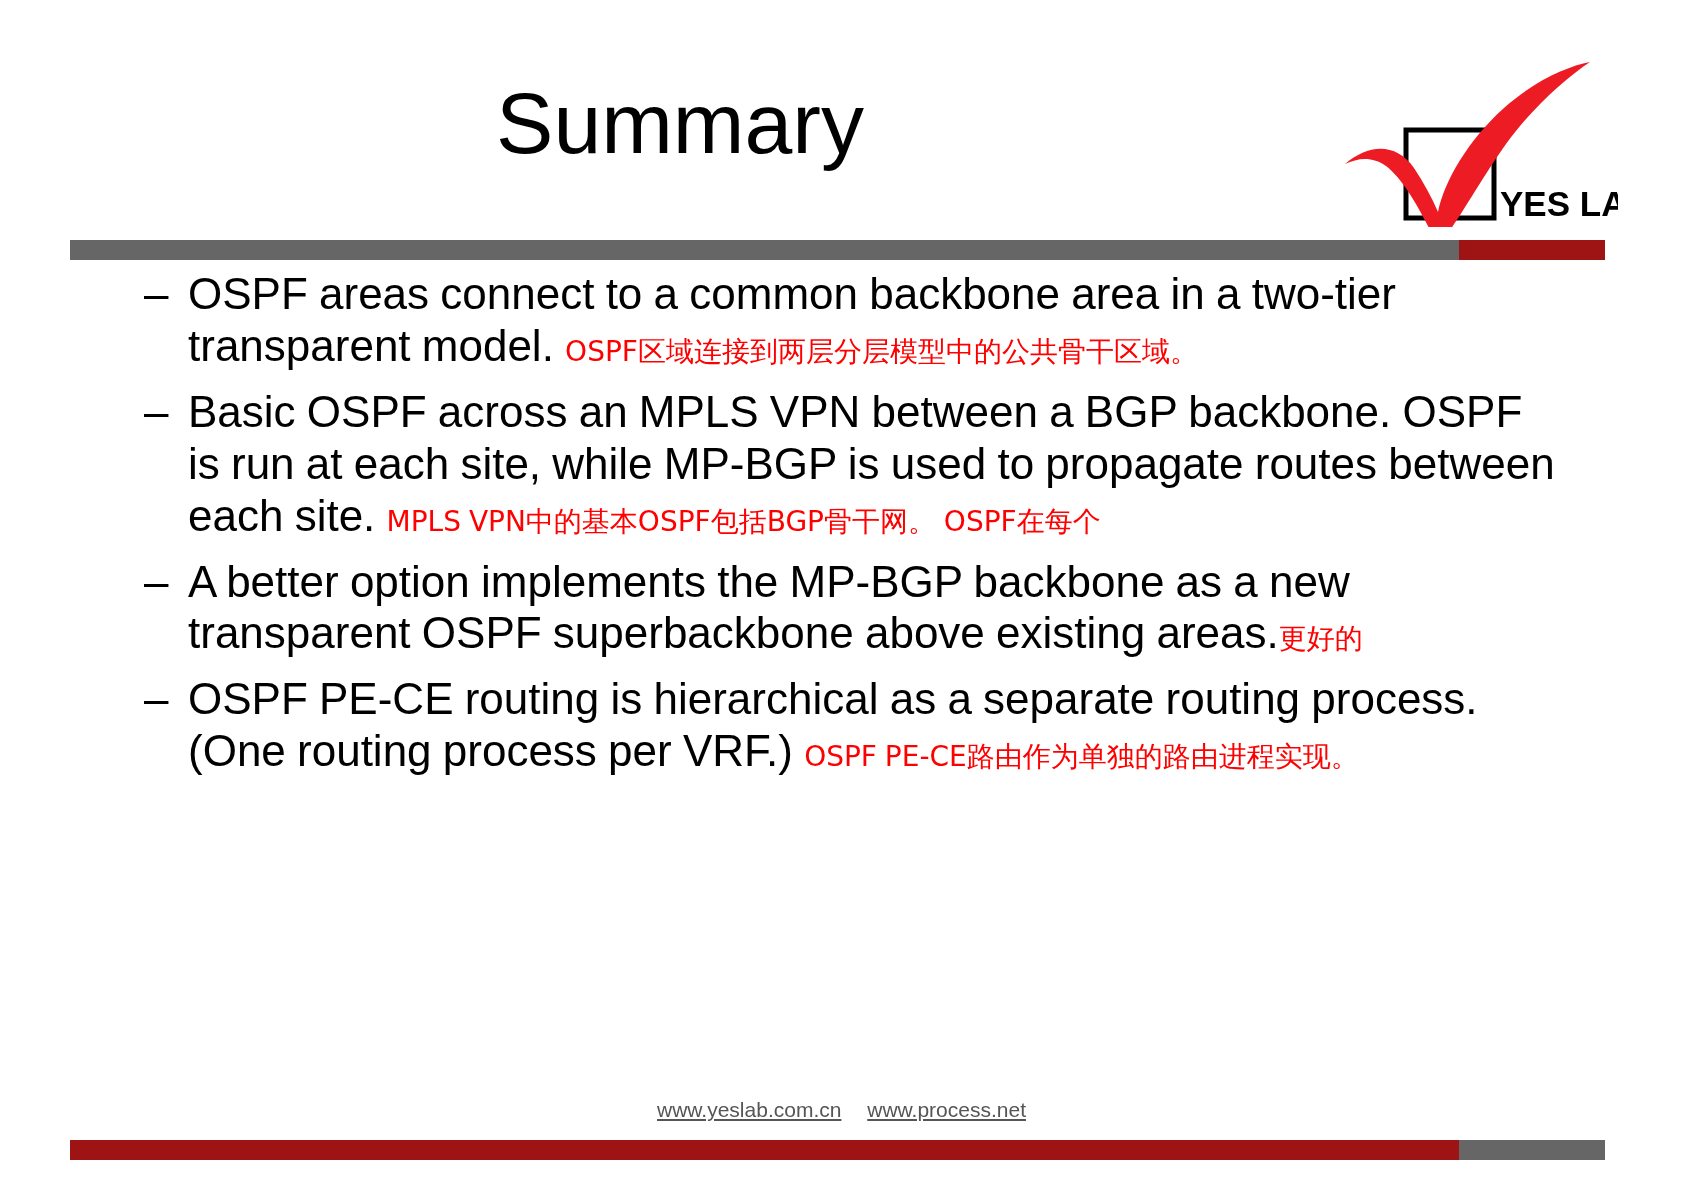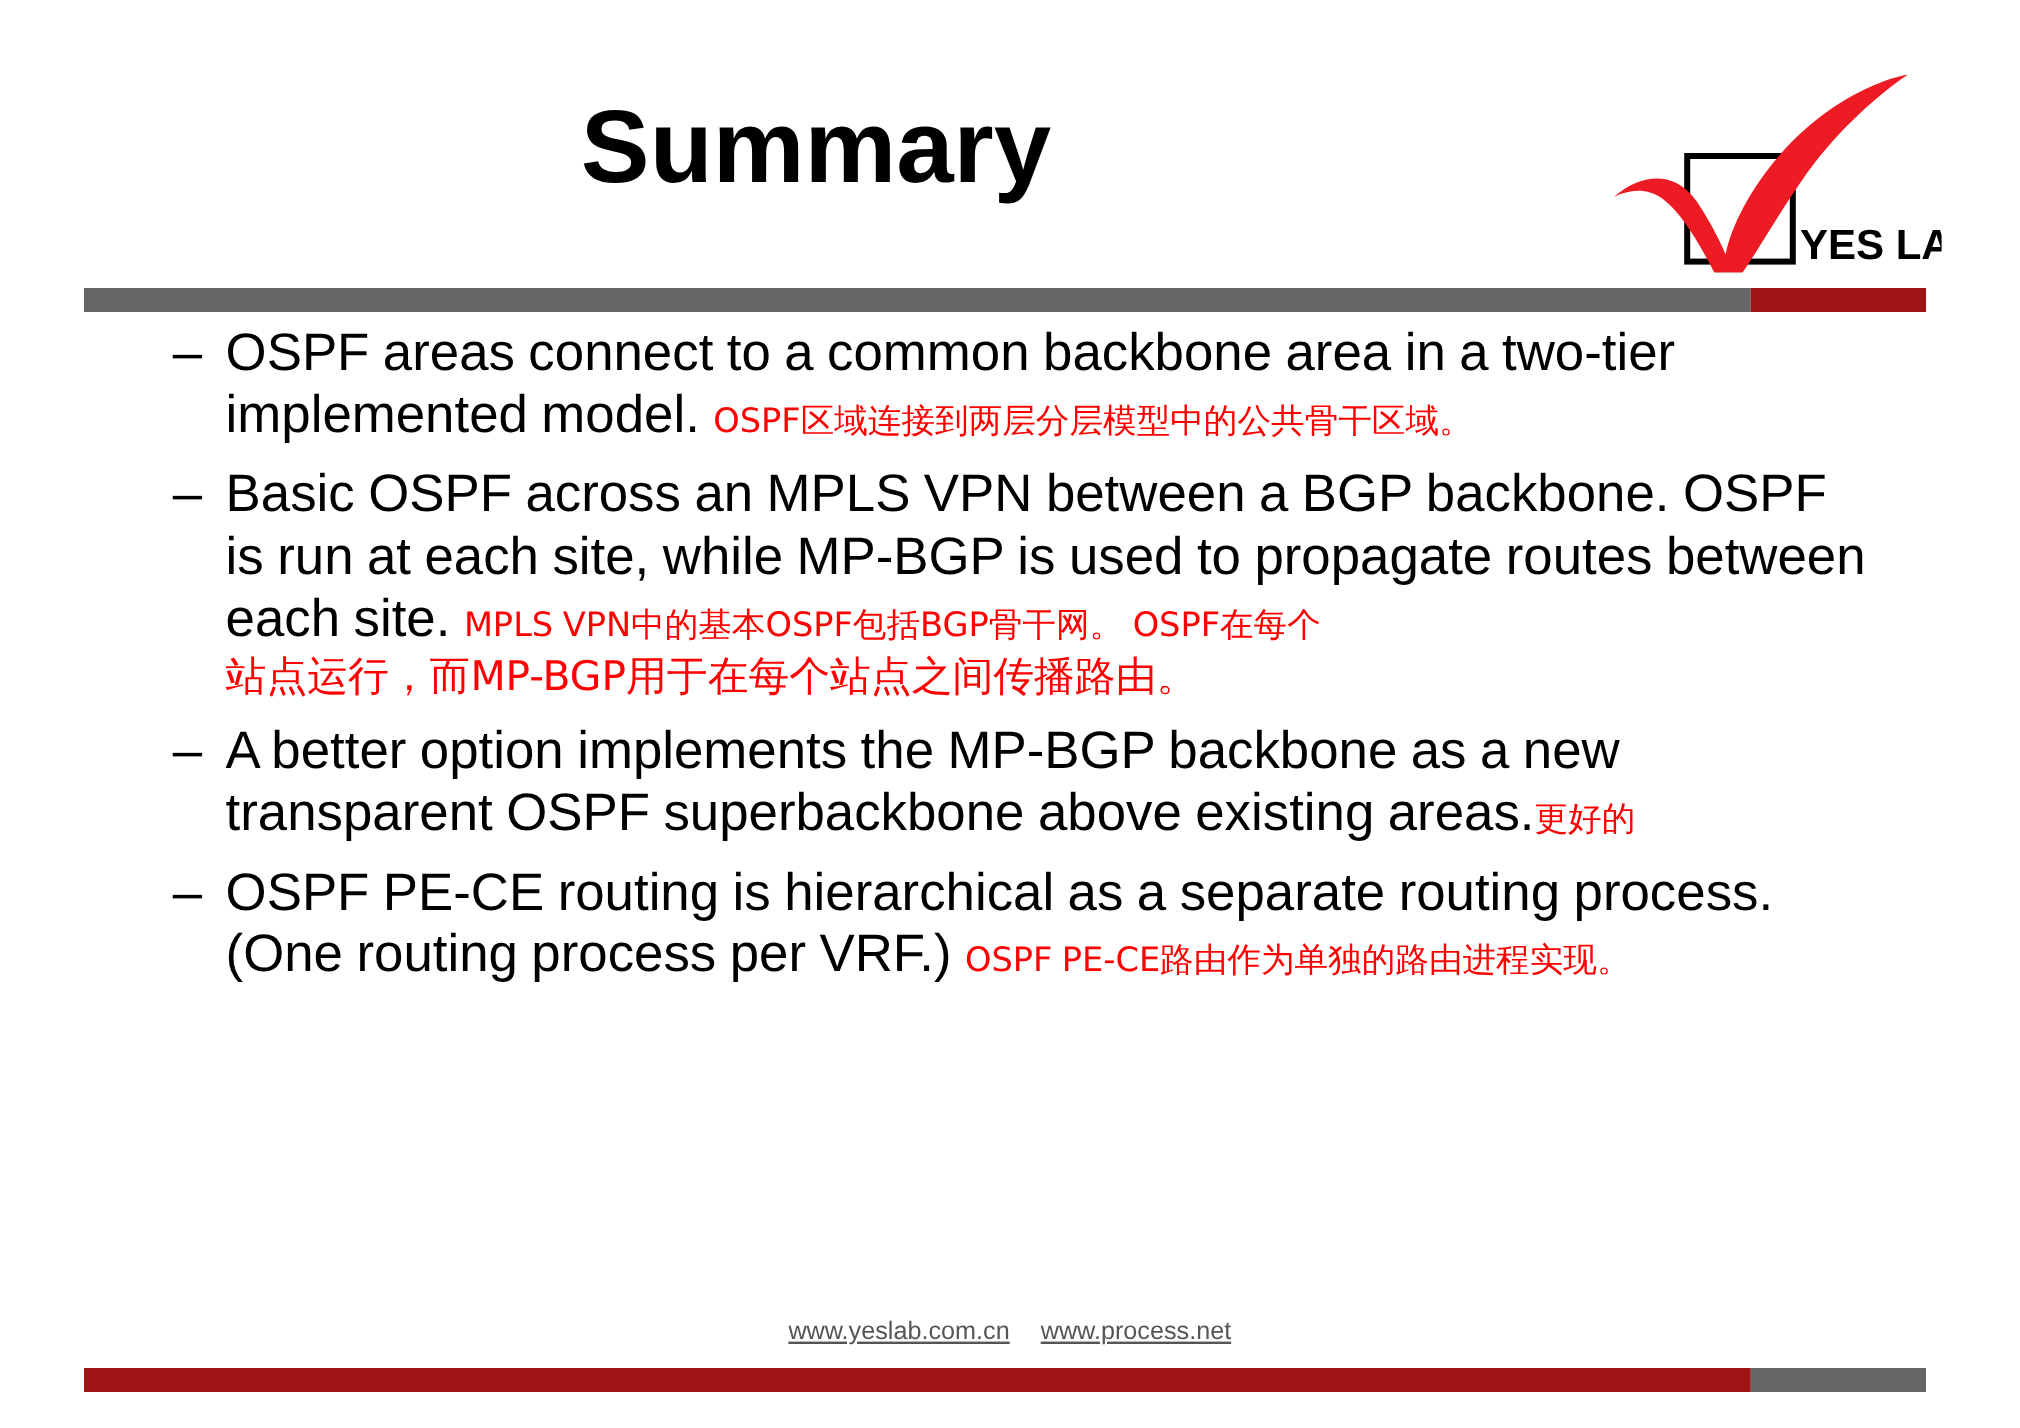--- a/index.html
+++ b/index.html
@@ -31,21 +31,21 @@
     width: 1683px;
     height: 130px;
   }
   .slide-title {
     position: absolute;
     left: 0;
     top: 0;
     width: 1360px;
     text-align: center;
     font-size: 86px;
-    font-weight: 700;
+    font-weight: 400;
     line-height: 1.05;
     color: #000000;
     letter-spacing: 0px;
     font-family: "Liberation Sans", "DejaVu Sans", sans-serif;
   }
 
   
   .logo {
     position: absolute;
     left: 1318px;
@@ -163,29 +163,28 @@
   </div>
 
   <div class="hdr-bar-gray"></div>
   <div class="hdr-bar-red"></div>
 
   <div class="body">
 
     <div class="bullet">
       <span class="dash">–</span>
       <div class="btext">
-        <span>OSPF areas connect to a common backbone area in a two-tier implemented model. </span><span class="cn">OSPF区域连接到两层分层模型中的公共骨干区域。</span>
+        <span>OSPF areas connect to a common backbone area in a two-tier transparent model. </span><span class="cn">OSPF区域连接到两层分层模型中的公共骨干区域。</span>
       </div>
     </div>
 
     <div class="bullet">
       <span class="dash">–</span>
       <div class="btext">
         <span>Basic OSPF across an MPLS VPN between a BGP backbone. OSPF is run at each site, while MP-BGP is used to propagate routes between each site. </span><span class="cn">MPLS VPN中的基本OSPF包括BGP骨干网。 OSPF在每个</span>
-        <span class="cn-block">站点运行，而MP-BGP用于在每个站点之间传播路由。</span>
       </div>
     </div>
 
     <div class="bullet">
       <span class="dash">–</span>
       <div class="btext">
         <span>A better option implements the MP-BGP backbone as a new transparent OSPF superbackbone above existing areas.</span><span class="cn">更好的</span>
       </div>
     </div>
 

